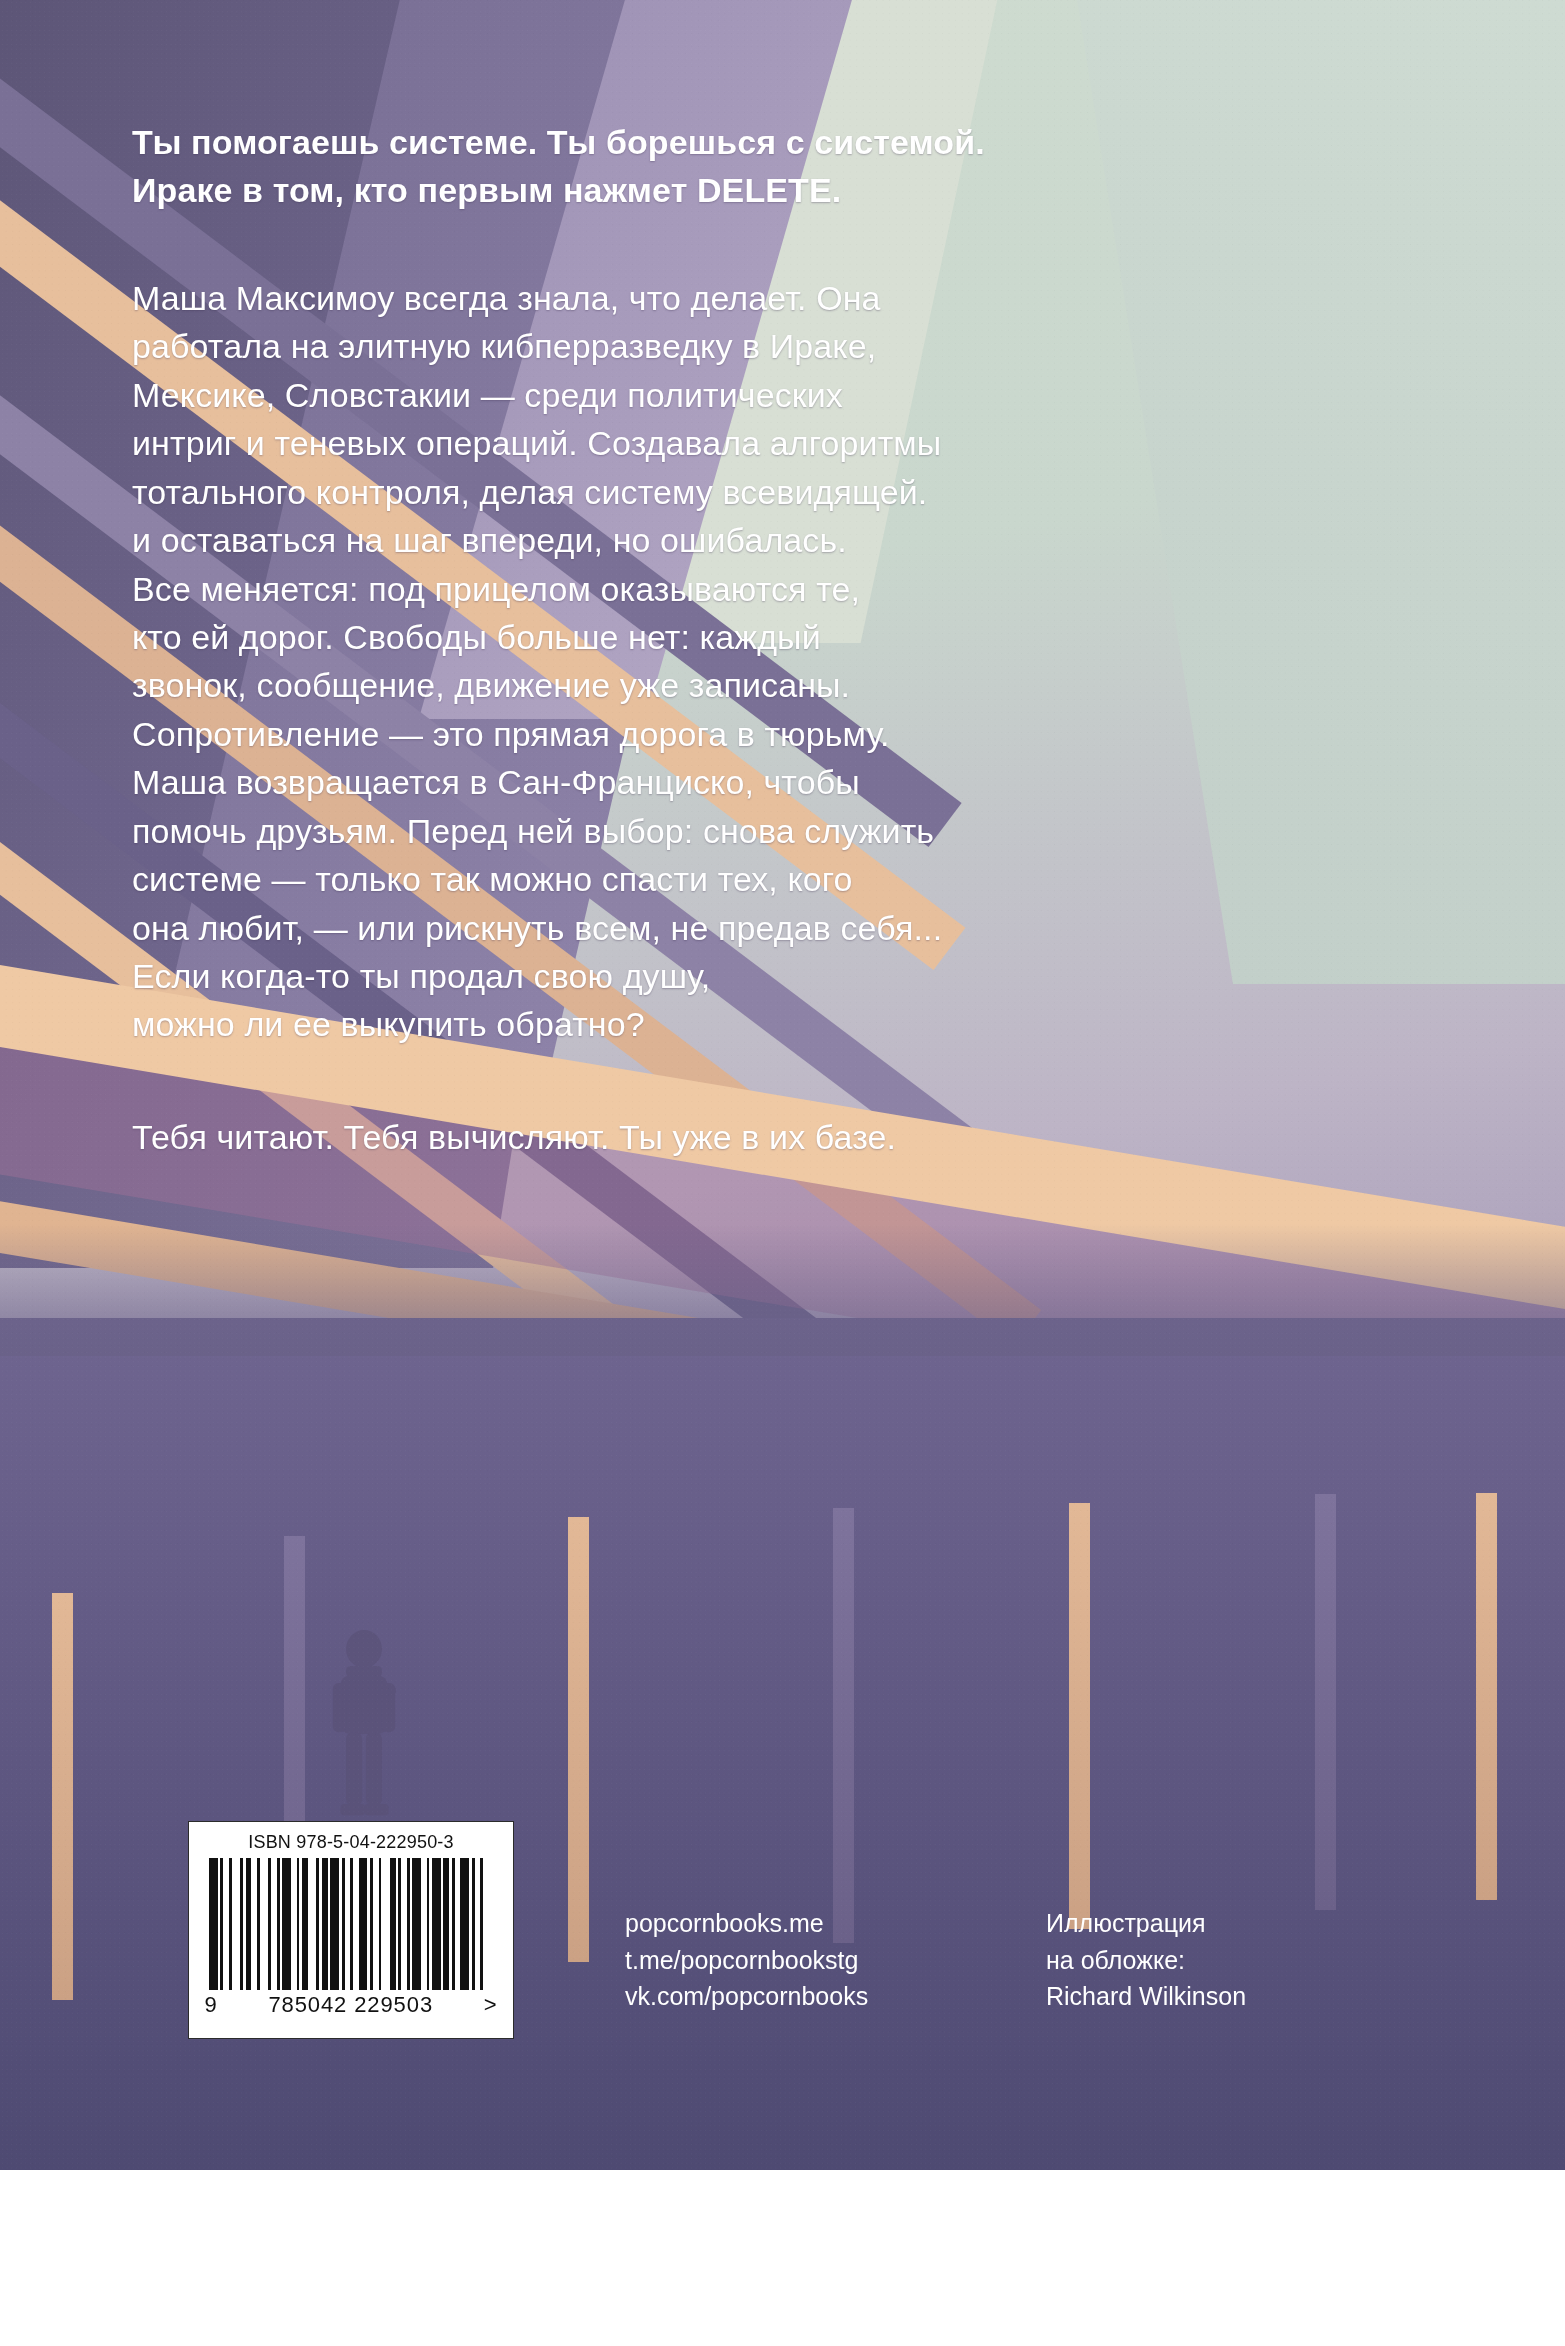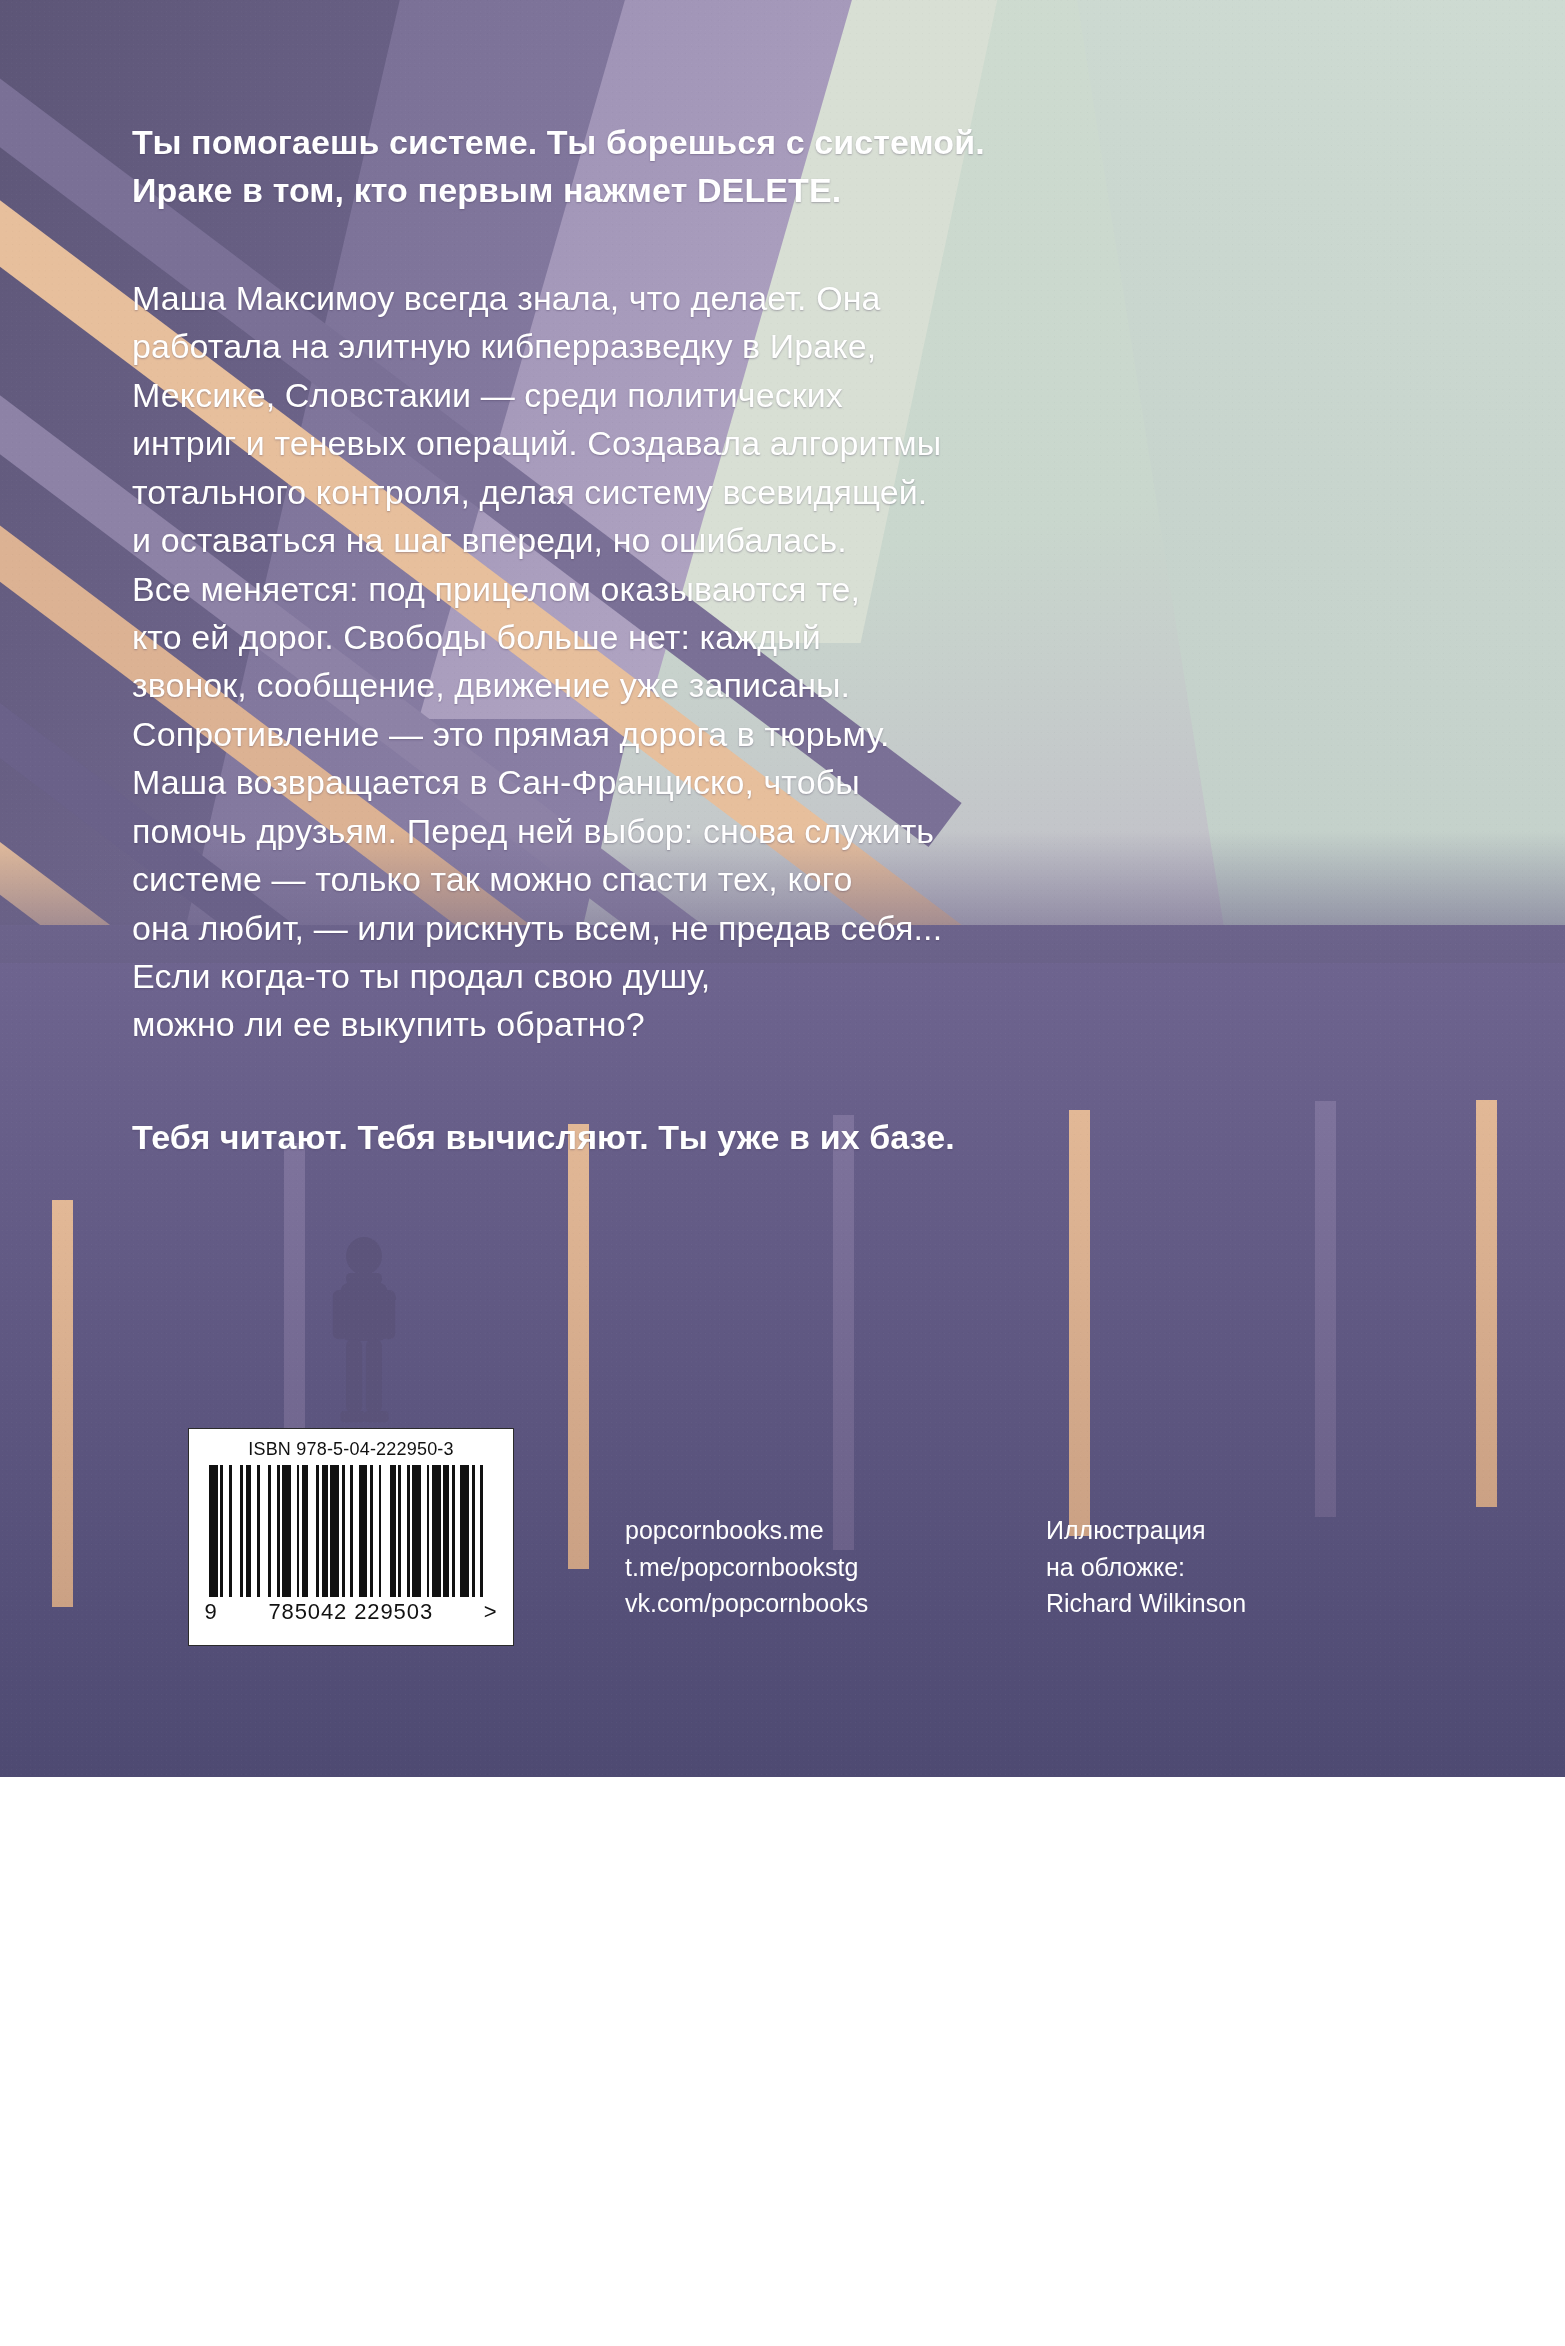--- a/index.html
+++ b/index.html
@@ -3,21 +3,21 @@
 <meta charset="utf-8">
 <style>
   html, body {
     margin: 0;
     padding: 0;
     background: #ffffff;
   }
   .page {
     position: relative;
     width: 1565px;
-    height: 1777px;
+    height: 2170px;
     overflow: hidden;
     font-family: "Liberation Sans", sans-serif;
     background: #4c1d95;
   }
 
   
   .bg {
     position: absolute;
     inset: 0;
     overflow: hidden;
@@ -156,21 +156,21 @@
     text-shadow: 0 0.9px 1.9px rgba(60,50,80,.35);
   }
   .blurb .hook {
     font-weight: bold;
     margin: 0 0 59px 0;
   }
   .blurb .body p {
     margin: 0;
   }
   .blurb .closing {
-    font-weight: bold;
+    font-weight: normal;
     margin: 64px 0 0 0;
   }
 
   
   .isbn-box {
     position: absolute;
     left: 140px;
     bottom: 131px;
     width: 326px;
     height: 218px;

